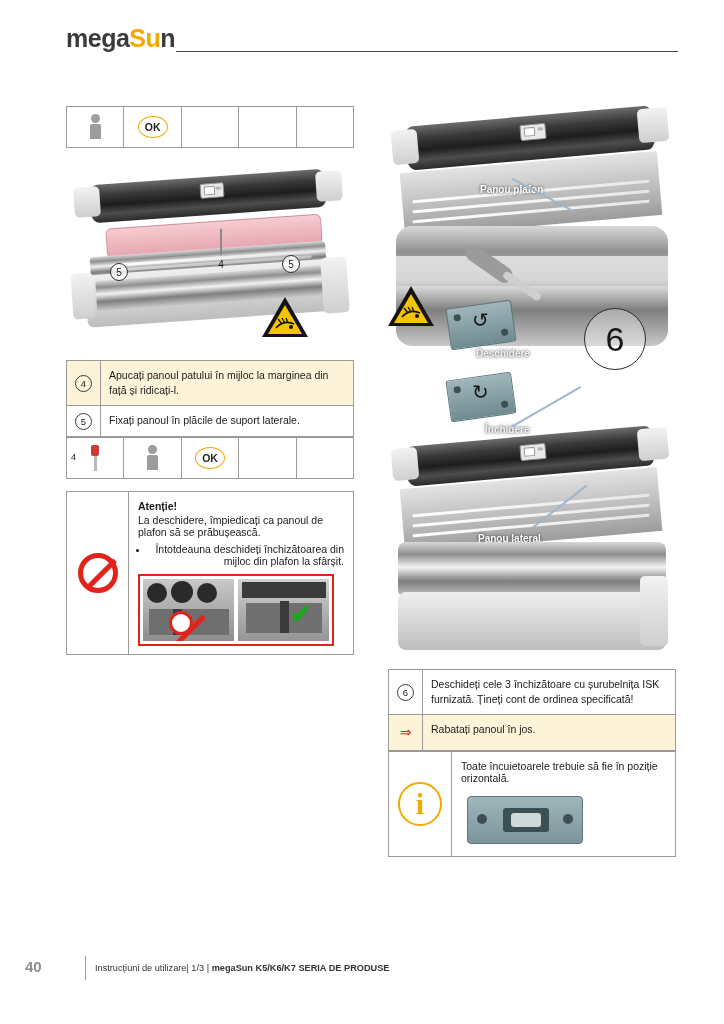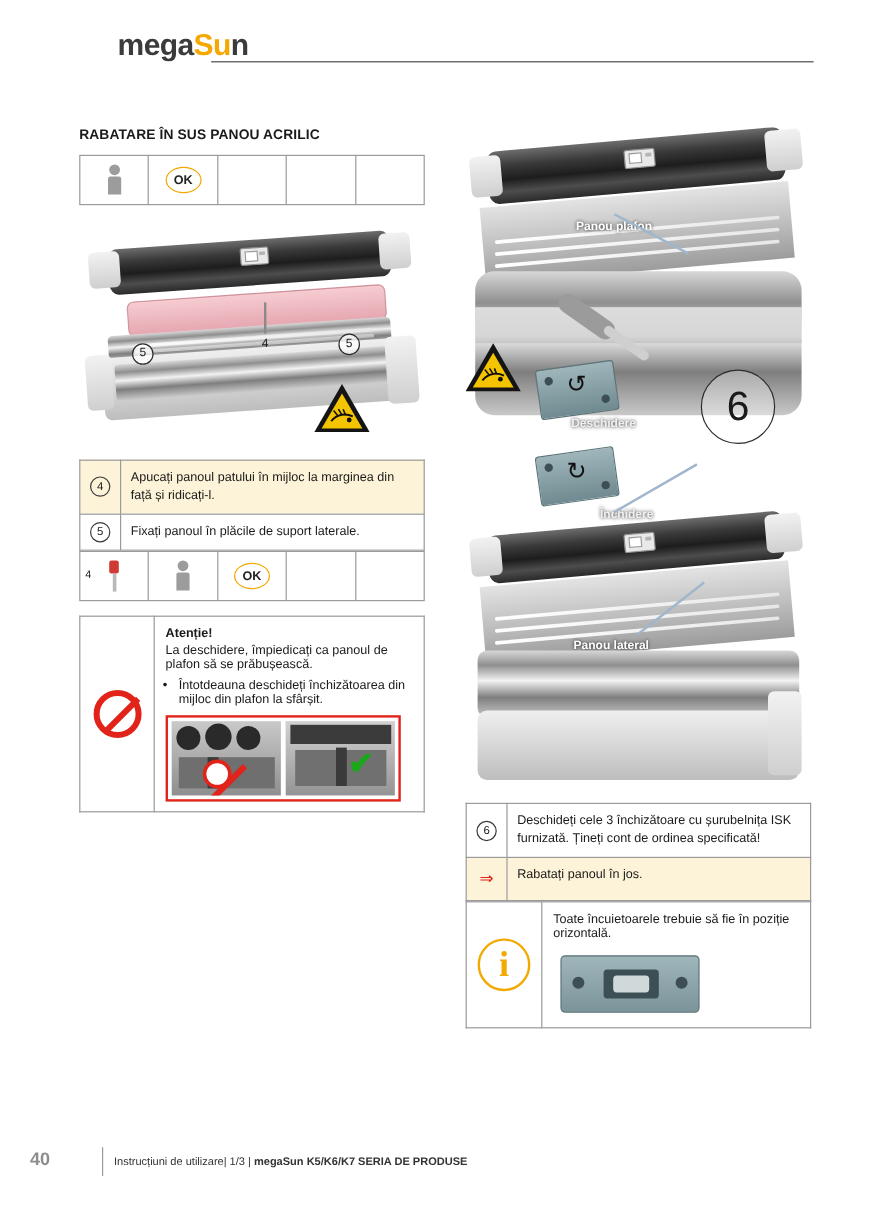--- a/index.html
+++ b/index.html
@@ -9,21 +9,21 @@
     background:#ffffff;
     font-family: "Liberation Sans", sans-serif;
     color:#1a1a1a;
     position:relative;
     overflow:hidden;
   }
   .page { position:relative; width:724px; height:1024px; }
 
   
   .header { position:absolute; left:66px; top:24px; width:612px; height:34px; }
-  .logo { font-size:25px; font-weight:bold; letter-spacing:-0.5px; position:absolute; left:0; top:0;margin-left:32px; }
+  .logo { font-size:25px; font-weight:bold; letter-spacing:-0.5px; position:absolute; left:0; top:0; }
   .logo .mega { color:#3b3b3b; }
   .logo .sun { color:#f5a800; }
   .logo .n { color:#3b3b3b; }
   .header-rule { position:absolute; left:110px; right:0; top:27px; height:1px; background:#4a4a4a; }
 
   
   .col-left { position:absolute; left:66px; top:106px; width:290px; }
   .col-right { position:absolute; left:388px; top:106px; width:290px; }
 
   h2.section-title {
@@ -80,21 +80,21 @@
   tr.highlight td { background:#fdf3d8; }
   td.arrowcell { text-align:center; color:#e2231a; font-size:14px; vertical-align:middle; width:34px;}
 
   
   table.attn { border-collapse:collapse; width:288px; font-size:10.5px; margin-top:12px; }
   table.attn td { border:1px solid #9a9a9a; vertical-align:top; padding:8px 9px; }
   table.attn td.noentry { width:62px; text-align:center; vertical-align:middle; padding:6px; }
   .attn-title { font-weight:bold; margin:0 0 2px 0; }
   .attn-p { margin:0 0 5px 0; }
   ul.attn-list { margin:0; padding-left:11px; }
-  ul.attn-list li { margin:0; }
+  ul.attn-list li { margin:0;text-align:right; }
 
   
   .noentrysign {
     width:40px; height:40px; border-radius:50%; border:5px solid #e2231a; position:relative;
     margin:0 auto; background:#fff;
   }
   .noentrysign:after {
     content:""; position:absolute; left:-2px; top:14px; width:40px; height:5px; background:#e2231a;
     transform:rotate(-45deg);
   }
@@ -203,21 +203,20 @@
 
   <div class="header">
     <div class="logo">
       <span class="mega">mega</span><span class="sun">Su</span><span class="n">n</span>
     </div>
     <div class="header-rule"></div>
   </div>
 
   <div class="col-left">
 
-    <h3 class="sub-title">RABATARE ÎN SUS PANOU ACRILIC</h3>
 
     <div class="iconstrip">
       <div class="cell">
         <div class="person">
             <div class="head"></div>
             <div class="body"></div>
           </div>
       </div>
       <div class="cell">
         <div class="okicon">OK</div>
@@ -380,21 +379,21 @@
         <div class="hole" style="right:6px; bottom:6px;"></div>
       </div>
       <div class="curvearrow" style="left:84px; top:202px;">↺</div>
       <div class="label-white" style="left:88px; top:242px; color:#f0f0f0;">Deschidere</div>
 
       <div class="hinge" style="left:60px; top:270px; width:66px; height:42px; transform:rotate(-8deg);">
         <div class="hole" style="left:6px; top:6px;"></div>
         <div class="hole" style="right:6px; bottom:6px;"></div>
       </div>
       <div class="curvearrow" style="left:84px; top:274px;">↻</div>
-      <div class="label-white" style="left:92px; top:318px; color:#f0f0f0;padding-left:20px;">Închidere</div>
+      <div class="label-white" style="left:77px; top:318px; color:#f0f0f0;padding-left:20px;">Închidere</div>
 
       <div class="big6" style="left:196px; top:202px;">6</div>
 
       <div class="canopy" style="left:18px; top:330px; width:248px; height:40px; transform:rotate(-5deg);"></div>
       <div class="endcap" style="left:4px; top:342px; width:26px; height:32px; transform:rotate(-5deg);"></div>
       <div class="endcap" style="left:250px; top:322px; width:30px; height:32px; transform:rotate(-5deg);"></div>
       <div class="display" style="left:132px; top:338px; width:26px; height:16px; transform:rotate(-5deg);">
           <div class="scr"></div>
           <div class="btn"></div>
         </div>

